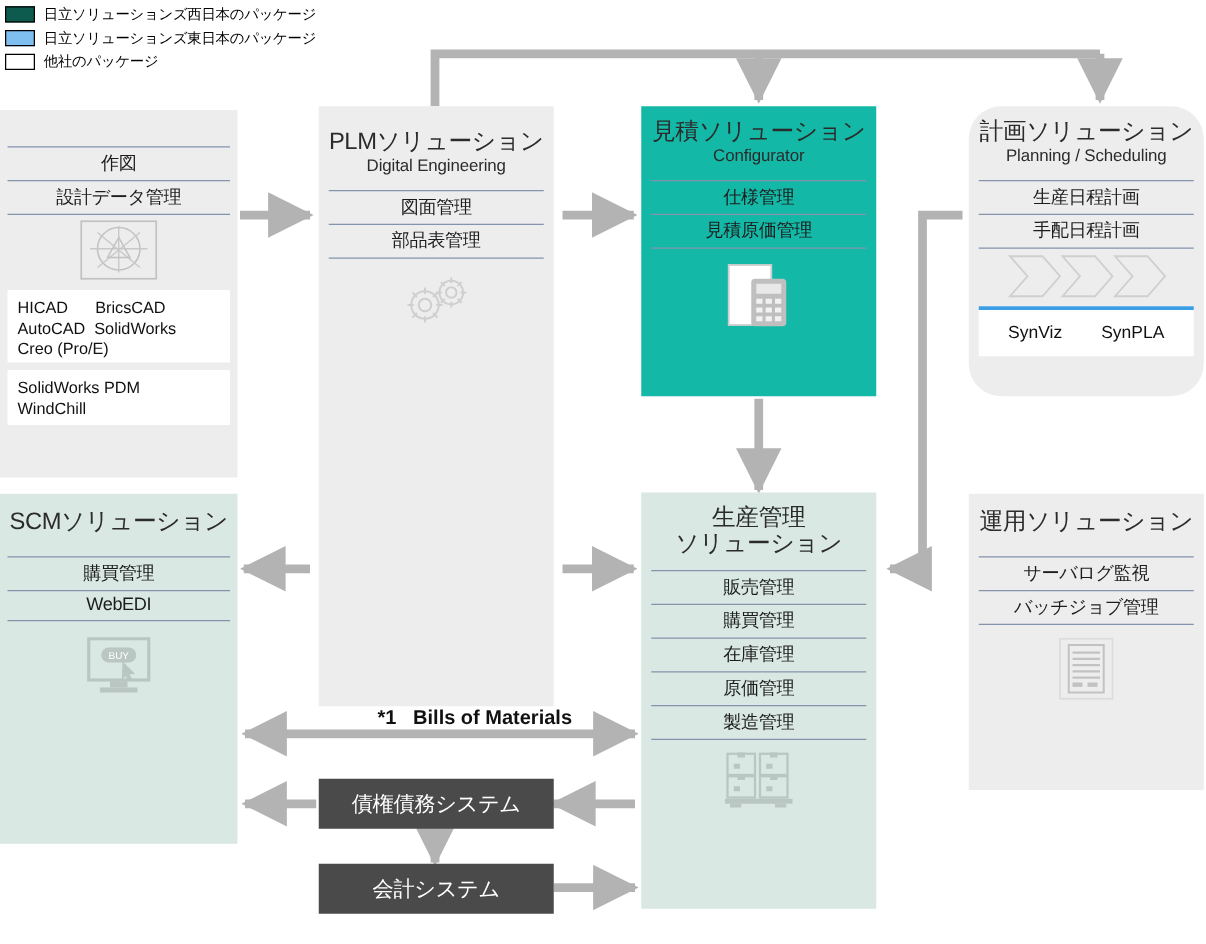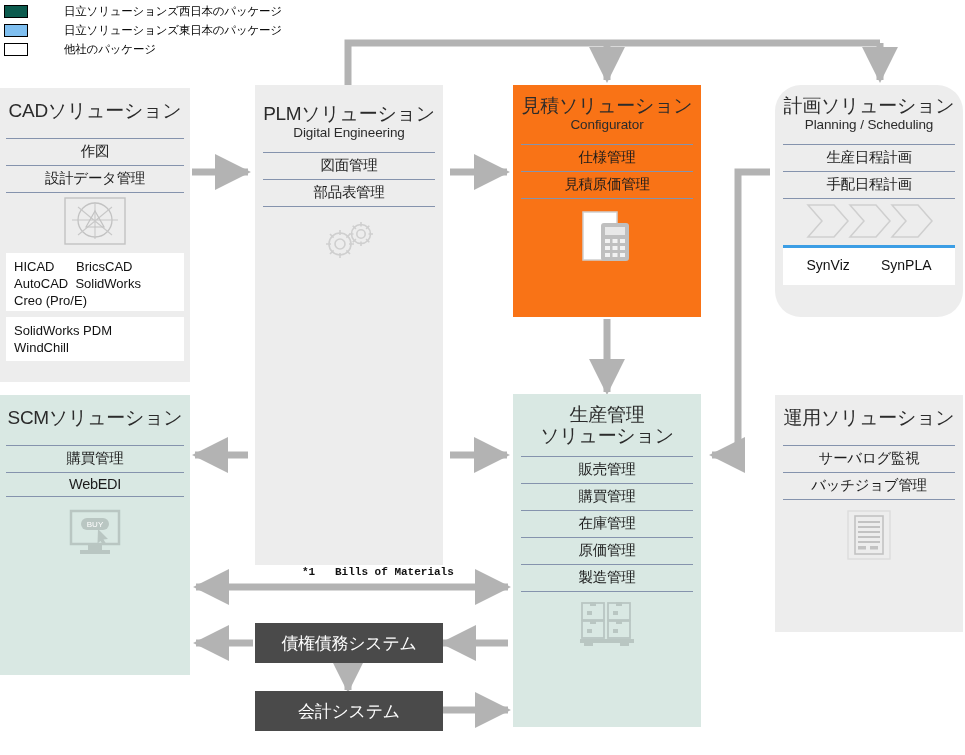--- a/index.html
+++ b/index.html
@@ -10,21 +10,21 @@
     color:#1a1a1a;
     overflow:hidden;
     position:relative;
   }
   .stage{position:absolute;left:0;top:0;width:965px;height:755px;}
 
   
   .legend{position:absolute;left:4px;top:2px;}
   .legend-row{display:flex;align-items:center;height:19px;}
   .swatch{width:24px;height:13px;border:1.5px solid #000;box-sizing:border-box;margin-right:7px;}
-  .legend-label{font-size:11.5px;letter-spacing:-0.2px;color:#000;white-space:nowrap;margin-left:29px;}
+  .legend-label{font-size:11.5px;letter-spacing:-0.2px;color:#000;white-space:nowrap;}
 
   
   .panel{position:absolute;box-sizing:border-box;}
   .panel .title{
     text-align:center;font-size:19px;color:#2b2b2b;line-height:1.12;
     letter-spacing:-0.3px;
   }
   .panel .subtitle{
     text-align:center;font-size:13.5px;color:#2b2b2b;margin-top:1px;letter-spacing:-0.1px;
   }
@@ -52,22 +52,22 @@
   .darkbox{
     position:absolute;background:#4a4a4a;color:#fff;
     display:flex;align-items:center;justify-content:center;
     font-size:17px;letter-spacing:-0.3px;box-sizing:border-box;
   }
 
   
   svg.wires{position:absolute;left:0;top:0;width:965px;height:755px;pointer-events:none;}
 
   .note{
-    position:absolute;font-size:11px;font-weight:bold;color:#111;
-    letter-spacing:0px;white-space:pre;font-family:Liberation Mono, monospace;
+    position:absolute;font-size:16px;font-weight:bold;color:#111;
+    letter-spacing:0px;white-space:pre;
   }
 </style>
 </head>
 <body>
 
 <div class="stage">
 
   <div class="legend">
     <div class="legend-row">
       <span class="swatch" style="background:#0c5b4e;"></span>
@@ -111,21 +111,20 @@
       <path d="M 508 643 L 443 643" marker-end="url(#ah)"></path>
       <path d="M 253 643 L 196 643" marker-end="url(#ah)"></path>
 
       <path d="M 348 665 L 348 690" marker-end="url(#ah)"></path>
 
       <path d="M 443 710 L 508 710" marker-end="url(#ah)"></path>
     </g>
   </svg>
 
   <div class="panel" style="left:0px;top:88px;width:190px;height:294px;background:#ededed;padding:12px 6px 0 6px;">
-    <div class="title">CADソリューション</div>
     <div class="rows" style="margin-top:17px;">
       <div class="rowitem">作図</div>
       <div class="rowitem">設計データ管理</div>
     </div>
     <div class="iconwrap" style="height:56px;">
       <svg width="62" height="48" viewBox="0 0 62 48">
         <rect x="1" y="1" width="60" height="46" fill="none" stroke="#c2c2c2" stroke-width="1.4"></rect>
         <circle cx="31" cy="23" r="17" fill="none" stroke="#c2c2c2" stroke-width="1.3"></circle>
         <path d="M8 23 H54 M31 5 V42 M14 10 L48 38 M48 10 L14 38" stroke="#c8c8c8" stroke-width="1.1" fill="none"></path>
         <path d="M22 30 L31 14 L40 30 Z" fill="none" stroke="#c2c2c2" stroke-width="1.2"></path>
@@ -156,21 +155,21 @@
             <circle cx="24" cy="28" r="5"></circle>
           <path d="M24 14 v5 M24 37 v5 M10 28 h5 M33 28 h5 M14 18 l3.6 3.6 M30.4 34.4 L34 38 M34 18 l-3.6 3.6 M17.6 34.4 L14 38"></path>
           <circle cx="45" cy="18" r="9.5"></circle>
             <circle cx="45" cy="18" r="4.2"></circle>
           <path d="M45 6 v4.5 M45 25.5 v4.5 M33 18 h4.5 M52.5 18 h4.5 M36.7 9.7 l3.2 3.2 M50.1 23.1 l3.2 3.2 M53.3 9.7 l-3.2 3.2 M39.9 23.1 l-3.2 3.2"></path>
         </g>
       </svg>
     </div>
   </div>
 
-  <div class="panel" style="left:513px;top:85px;width:188px;height:232px;background:#f97316;padding:10px 8px 12px 8px;">
+  <div class="panel" style="left:513px;top:85px;width:188px;height:232px;background:#14b8a6;padding:10px 8px 12px 8px;">
     <div class="title">見積ソリューション</div>
     <div class="subtitle">Configurator</div>
     <div class="rows">
       <div class="rowitem">仕様管理</div>
       <div class="rowitem">見積原価管理</div>
     </div>
     <div class="iconwrap" style="height:60px;margin-top:8px;">
       <svg width="56" height="52" viewBox="0 0 56 52">
         <rect x="4" y="1" width="34" height="48" fill="#fff" stroke="#cfcfcf" stroke-width="1.5"></rect>
         <rect x="22" y="12" width="28" height="38" rx="3" fill="#bfbfbf"></rect>

